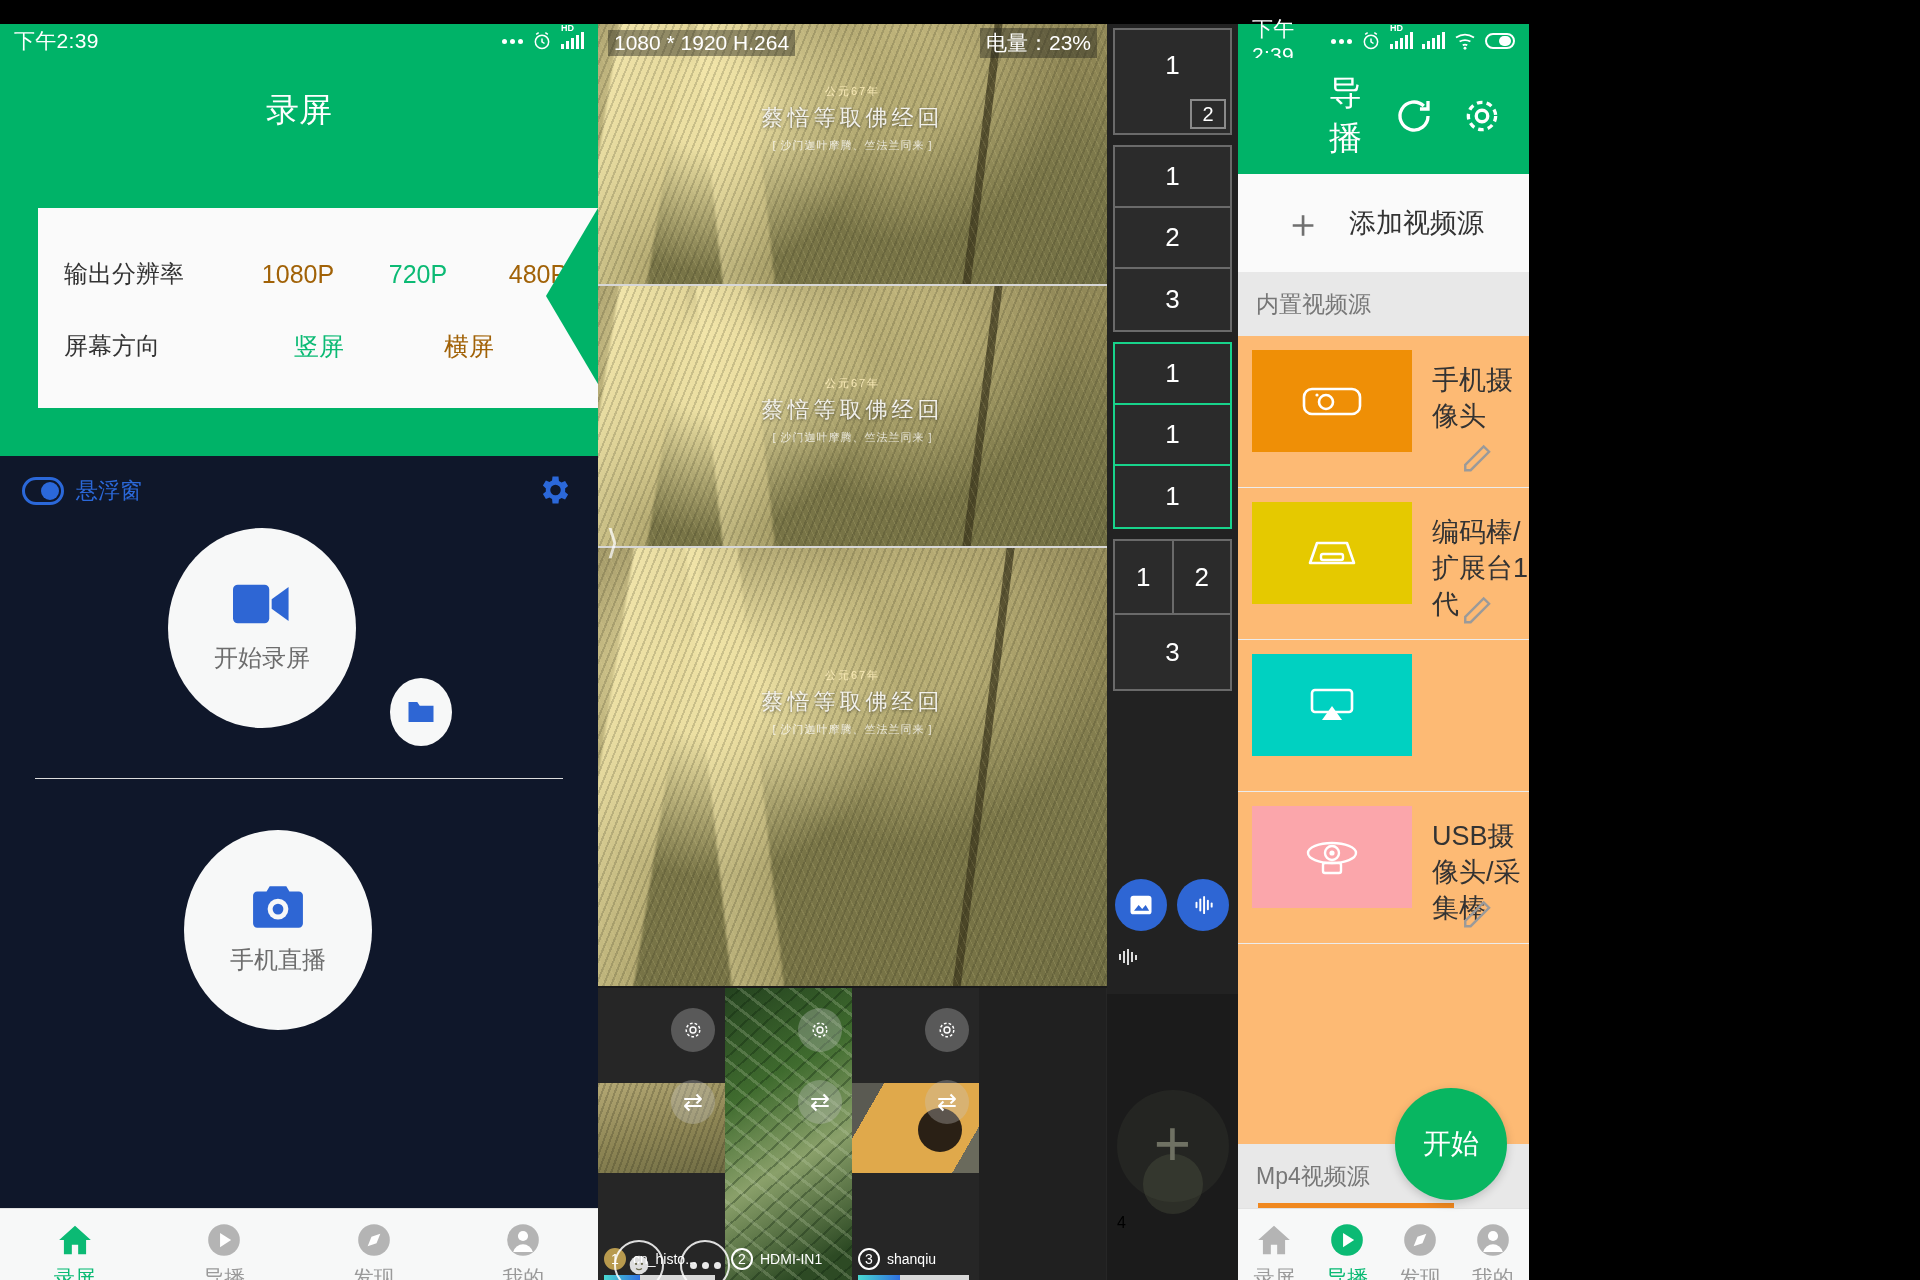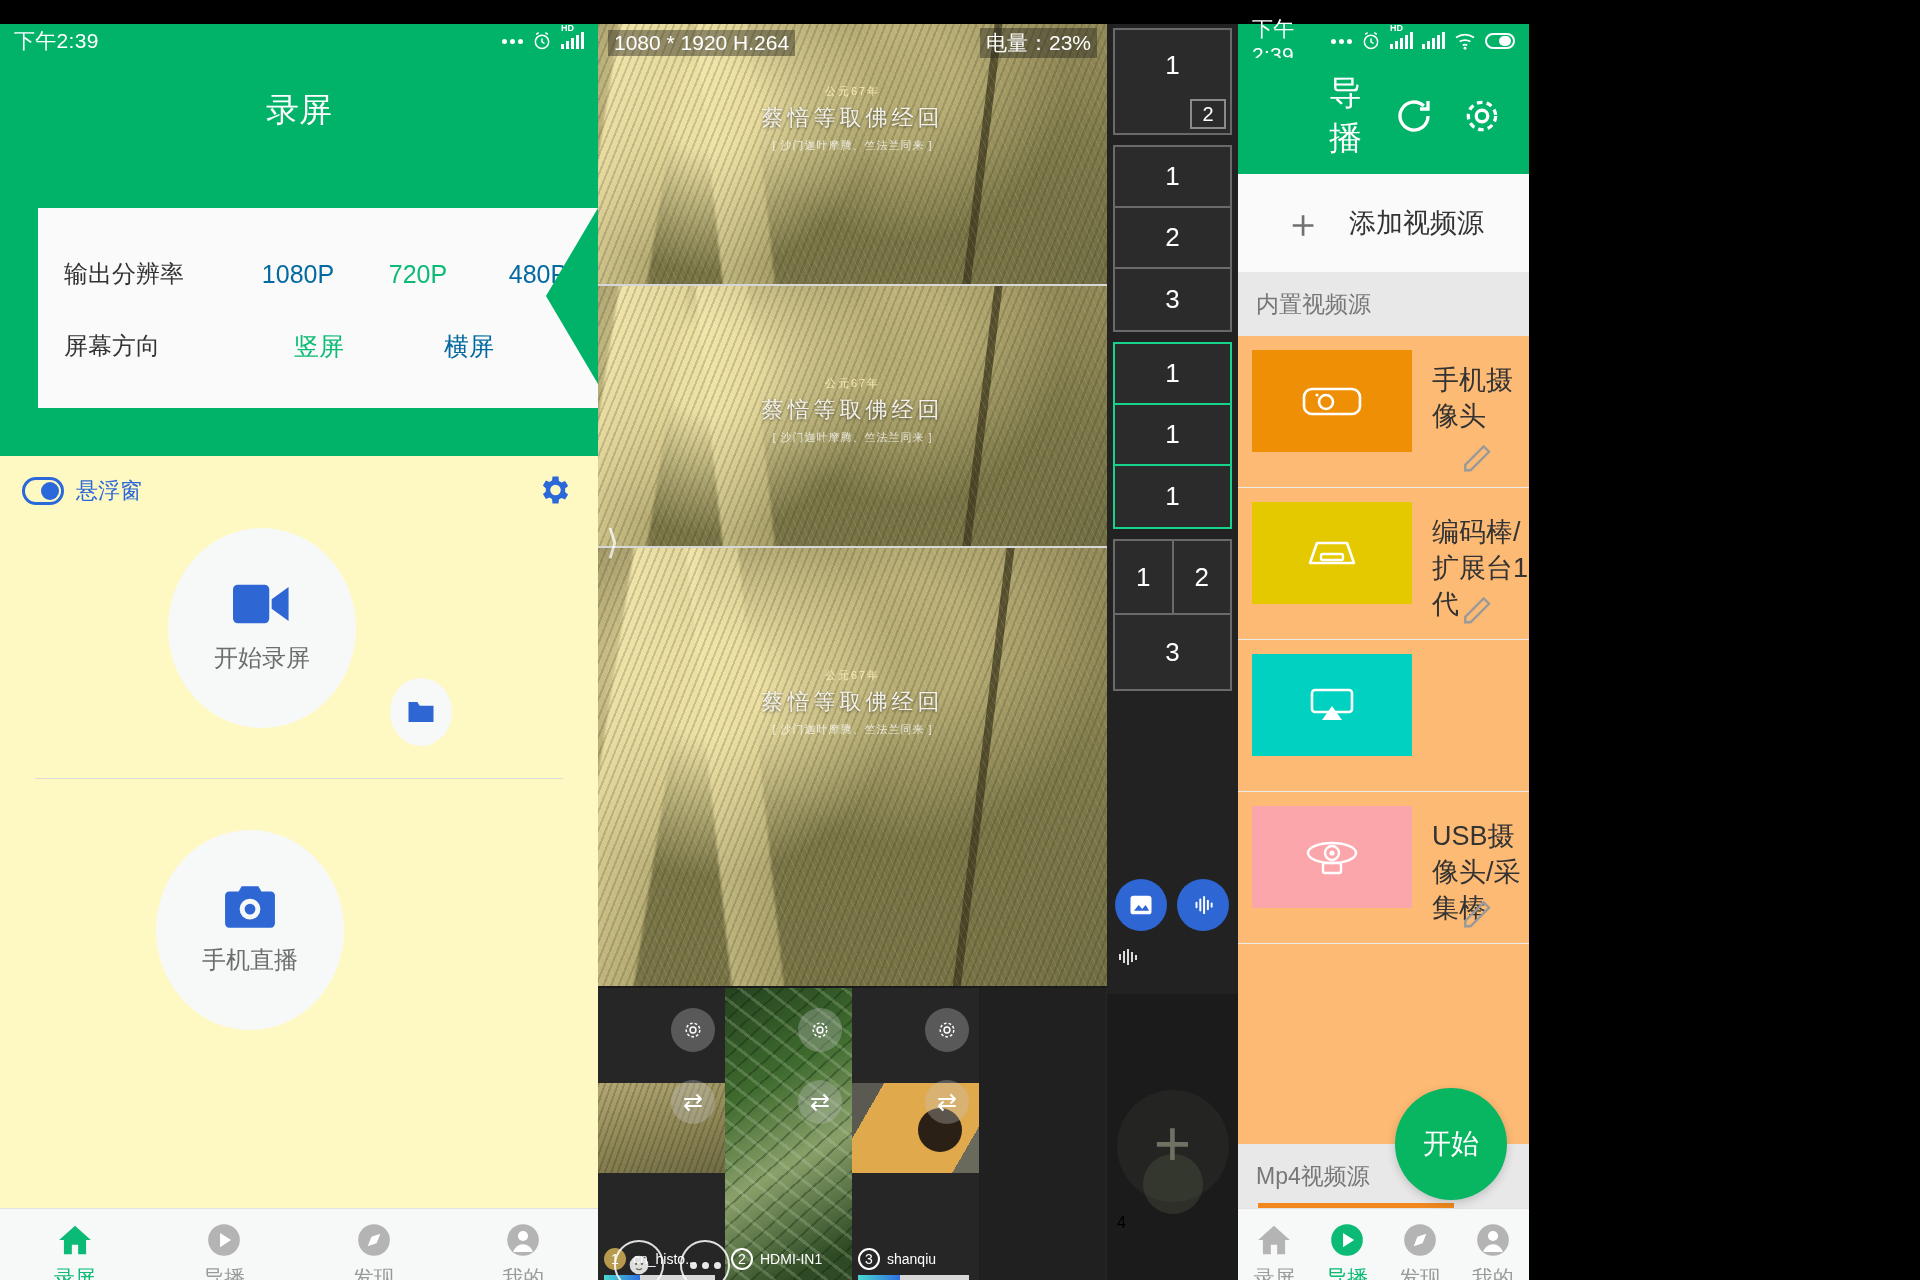--- a/index.html
+++ b/index.html
@@ -44,40 +44,40 @@
     padding: 30px 0 26px 0; position: relative;
   }
   .p1-settings::after {
     content: ''; position: absolute; right: 0; top: 0;
     border-top: 88px solid transparent; border-bottom: 88px solid transparent;
     border-right: 52px solid #00b368;
   }
   .p1-row { display: flex; align-items: center; height: 72px; padding-left: 26px; }
   .p1-row .lbl { font-size: 24px; color: #333; width: 180px; }
   .p1-row .opts { display: flex; flex: 1; }
-  .p1-row .opt { font-size: 25px; color: #0369a1; text-align: center; }
+  .p1-row .opt { font-size: 25px; color: #a16207; text-align: center; }
   .p1-row.res .opt { width: 120px; }
   .p1-row.ori .opt { width: 150px; }
   .p1-row .opt.sel { color: #0bba74; }
 
-  .p1-body { flex: 1; background: #fef9c3; position: relative; padding: 0 6px; font-family: Liberation Serif, serif; }
+  .p1-body { flex: 1; background: #0f172a; position: relative; padding: 0 6px; font-family: Liberation Serif, serif; }
   .p1-float { position: absolute; left: 22px; top: 20px; display: flex; align-items: center; gap: 12px; }
   .toggle-icon { width: 42px; height: 28px; border: 3px solid #2b68d9; border-radius: 14px; position: relative; }
   .toggle-icon::after { content:''; position:absolute; right: 2px; top: 2px; width: 18px; height: 18px; border-radius: 50%; background: #2b68d9; }
   .p1-float .lbl { font-size: 22px; color: #2b68d9; }
   .gear-big { position: absolute; right: 26px; top: 16px; width: 36px; height: 36px; }
   .circle-btn {
     background: #f7f8f8; border-radius: 50%;
     display: flex; flex-direction: column; align-items: center; justify-content: center;
   }
   .p1-rec { position: absolute; left: 168px; top: 72px; width: 188px; height: 200px; }
   .p1-rec .cap { font-size: 24px; color: #6d6d6d; margin-top: 16px; }
   .p1-folder { position: absolute; left: 390px; top: 222px; width: 62px; height: 68px; }
   .p1-divider { position: absolute; left: 35px; right: 35px; top: 322px; height: 1px; background: #dcdcdc; }
-  .p1-live { position: absolute; left: 156px; top: 374px; width: 188px; height: 200px; text-align: center; }
+  .p1-live { position: absolute; left: 184px; top: 374px; width: 188px; height: 200px; text-align: center; }
   .p1-live .cap { font-size: 24px; color: #6d6d6d; margin-top: 14px; }
 
   
   .bottomnav {
     height: 96px; background: #f7f8f8; border-top: 1px solid #e2e2e2;
     display: flex; align-items: center; flex: 0 0 auto;
   }
   .nav-item { flex: 1; display: flex; flex-direction: column; align-items: center; gap: 5px; }
   .nav-item .nav-lbl { font-size: 21px; color: #9a9a9a; }
   .nav-item.active .nav-lbl { color: #0bba74; }

